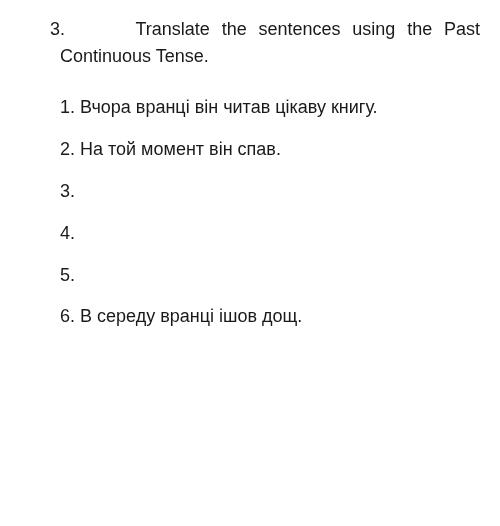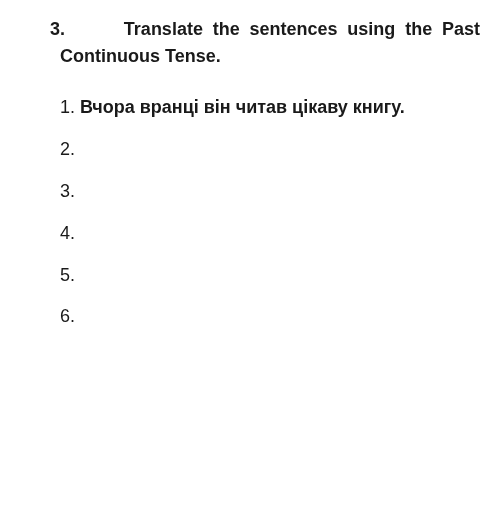--- a/index.html
+++ b/index.html
@@ -13,21 +13,21 @@
       min-height: 526px;
       background: #ffffff;
       font-family: Arial, sans-serif;
       font-size: 18px;
       color: #1a1a1a;
       padding: 16px 20px;
     }
 
     .task-header {
       text-align: justify;
-      font-weight: bold;
+      font-weight: normal;
       margin-bottom: 24px;
       line-height: 1.5;
       padding-left: 40px;
       text-indent: -10px;
     }
 
     .sentences-list {
       list-style: none;
       padding: 0;
     }
@@ -41,45 +41,46 @@
     .sentence-number {
       min-width: 60px;
       padding-left: 40px;
       font-weight: normal;
       flex-shrink: 0;
     }
 
     .sentence-text {
       flex: 1;
       text-align: justify;
-      font-weight: bold;
     }
   </style>
 </head>
 <body>
 
 <div class="task-header">
   <span>3.</span>
   &nbsp;&nbsp;&nbsp;&nbsp;
   <span>Translate the sentences using the Past Continuous Tense.</span>
 </div>
 
 <ul class="sentences-list">
 <li class="sentence-item">
       <span class="sentence-number">1.</span>
       <span class="sentence-text">Вчора вранці він читав цікаву книгу.</span>
     </li>
     <li class="sentence-item">
       <span class="sentence-number">2.</span>
+      <span class="sentence-text">На той момент він спав.</span>
     </li>
     <li class="sentence-item">
       <span class="sentence-number">3.</span>
     </li>
     <li class="sentence-item">
       <span class="sentence-number">4.</span>
     </li>
     <li class="sentence-item">
       <span class="sentence-number">5.</span>
     </li>
     <li class="sentence-item">
       <span class="sentence-number">6.</span>
+      <span class="sentence-text">В середу вранці ішов дощ.</span>
     </li>
   </ul>
 
 </body></html>

